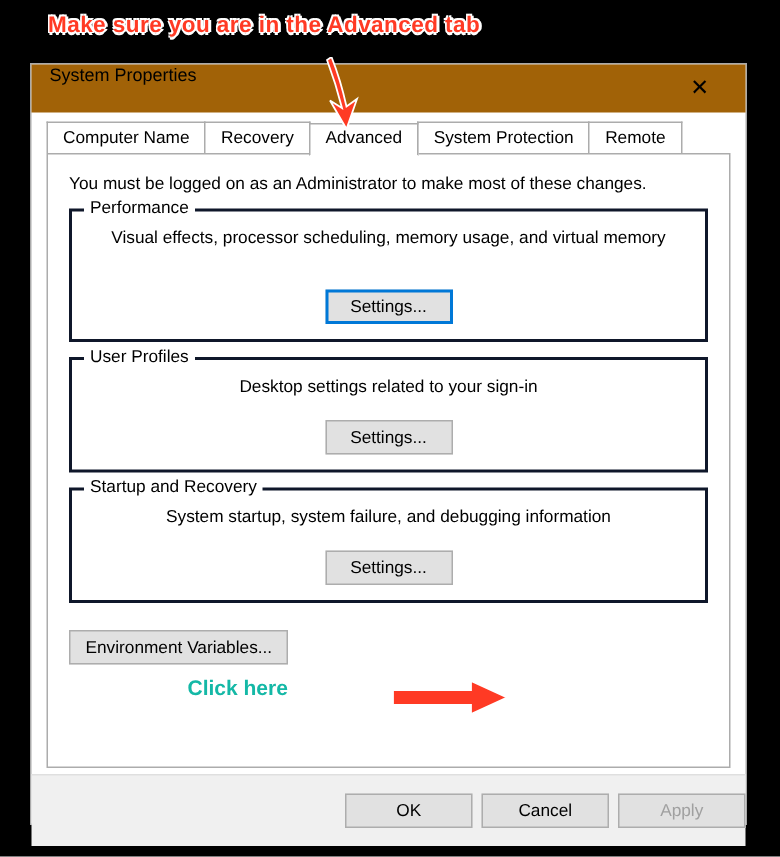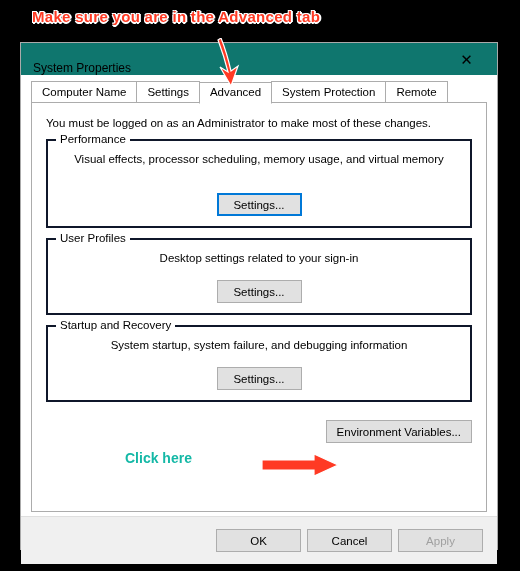--- a/index.html
+++ b/index.html
@@ -51,23 +51,23 @@
       left: 20px;
       width: 478px;
       height: 508px;
       background: #fff;
       border: 1px solid #aaa;
       box-shadow: 0 0 8px rgba(0,0,0,0.4);
     }
     .titlebar {
       height: 32px;
       display: flex;
-      align-items: flex-end;
+      align-items: flex-start;
       padding: 0 8px 0 12px;
-      background: #0f766e;
+      background: #a16207;
     }
     .titlebar-title {
       flex: 1;
       font-size: 12px;
       color: #000;
     }
     .close-btn {
       width: 45px;
       height: 30px;
       display: flex;
@@ -153,32 +153,31 @@
       font-family: inherit;
       padding: 0 10px;
       color: #000;
     }
     .btn.highlight {
       border: 2px solid #0078d7;
       background: #e1e1e1;
     }
     .env-row {
       display: flex;
-      justify-content: flex-end;
+      justify-content: flex-start;
       margin-top: 18px;
     }
     .bottom-panel {
       background: #f0f0f0;
       height: 48px;
       border-top: 1px solid #dfdfdf;
       display: flex;
       justify-content: flex-end;
       align-items: center;
       gap: 6px;
-      padding-right: 14px;
     }
     .bottom-btn {
       width: 85px;
       height: 23px;
       background: #e1e1e1;
       border: 1px solid #adadad;
       font-size: 11.5px;
       font-family: inherit;
       color: #000;
     }
@@ -203,21 +202,21 @@
   <div class="titlebar">
     <div class="titlebar-title">System Properties</div>
     <div class="close-btn">
       <span>✕</span>
     </div>
   </div>
 
   <div class="tabs-area">
     <div class="tab-row">
       <div class="tab">Computer Name</div>
-      <div class="tab">Settings</div>
+      <div class="tab">Recovery</div>
       <div class="tab active">Advanced</div>
       <div class="tab">System Protection</div>
       <div class="tab">Remote</div>
     </div>
 
     <div class="tab-content">
       <div class="intro-text">You must be logged on as an Administrator to make most of these changes.</div>
 
       <div class="groupbox">
         <div class="groupbox-title">Performance</div>

